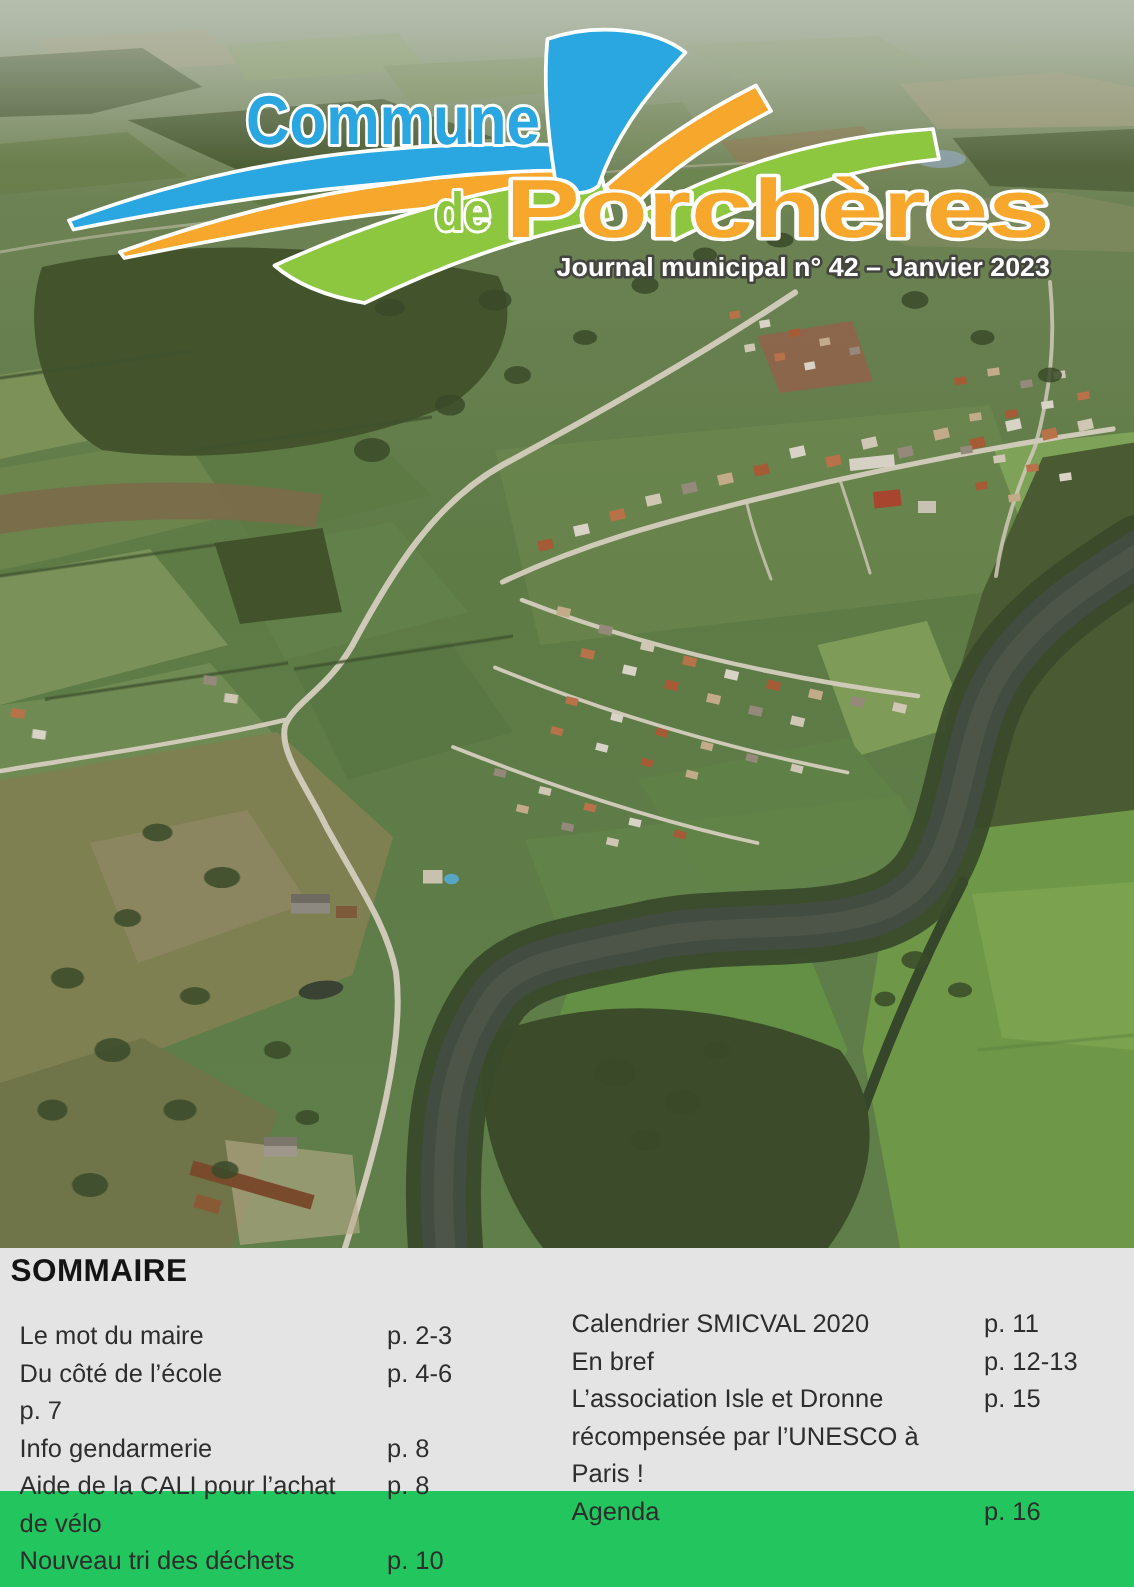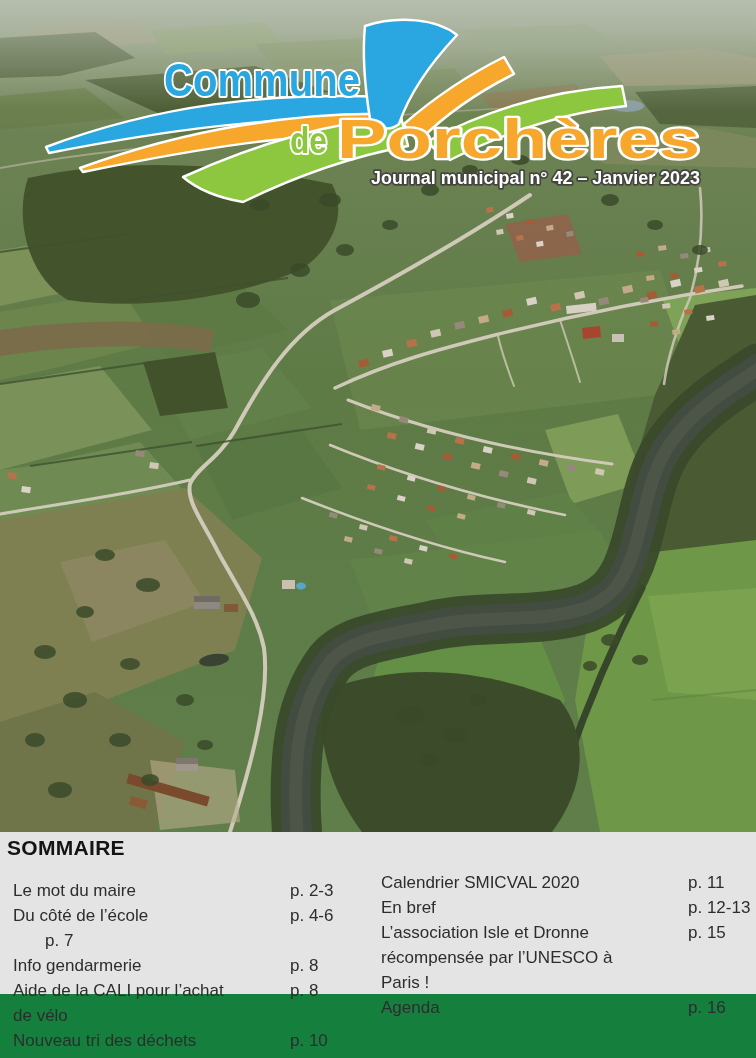--- a/index.html
+++ b/index.html
@@ -1,30 +1,30 @@
 <!DOCTYPE html>
 <html><head>
 <meta charset="utf-8">
 <style>
   html,body{margin:0;padding:0;background:#888;}
-  .page{position:relative;width:756px;height:1058px;background:#15803d;
+  .page{position:relative;width:756px;height:1058px;background:#22c55e;
         font-family:"Liberation Sans",sans-serif;overflow:hidden;margin:0 auto;}
   .photo-wrap{position:absolute;top:0;left:0;width:756px;height:832px;}
   .photo-wrap svg{display:block;}
   .logo-overlay{position:absolute;top:0;left:0;width:756px;height:240px;}
   .toc{position:absolute;left:0;top:832px;width:756px;height:162px;background:#e4e4e4;}
   .toc-title{position:absolute;left:7px;top:4px;font-size:21px;font-weight:bold;color:#141414;letter-spacing:.3px;}
   .toc-col{position:absolute;font-size:17px;color:#2d2d2d;line-height:25px;}
   .toc-col .row{display:grid;column-gap:0;}
   .col-left{left:13px;top:46px;width:350px;}
   .col-left .row{grid-template-columns:245px 1fr;}
   .col-right{left:381px;top:38px;width:372px;}
   .col-right .row{grid-template-columns:275px 1fr;}
   .lbl{white-space:pre-wrap;}
-  .pg{white-space:nowrap;margin-left:32px;}
+  .pg{white-space:nowrap;}
 </style>
 </head>
 <body>
 
 <div class="page">
 
   <div class="photo-wrap" title="Vue aérienne du bourg de Porchères, ses champs et la rivière Isle">
     <svg viewBox="0 0 756 832" width="756" height="832">
       <defs>
         <linearGradient id="gBase" x1="0" y1="0" x2="0" y2="1">

